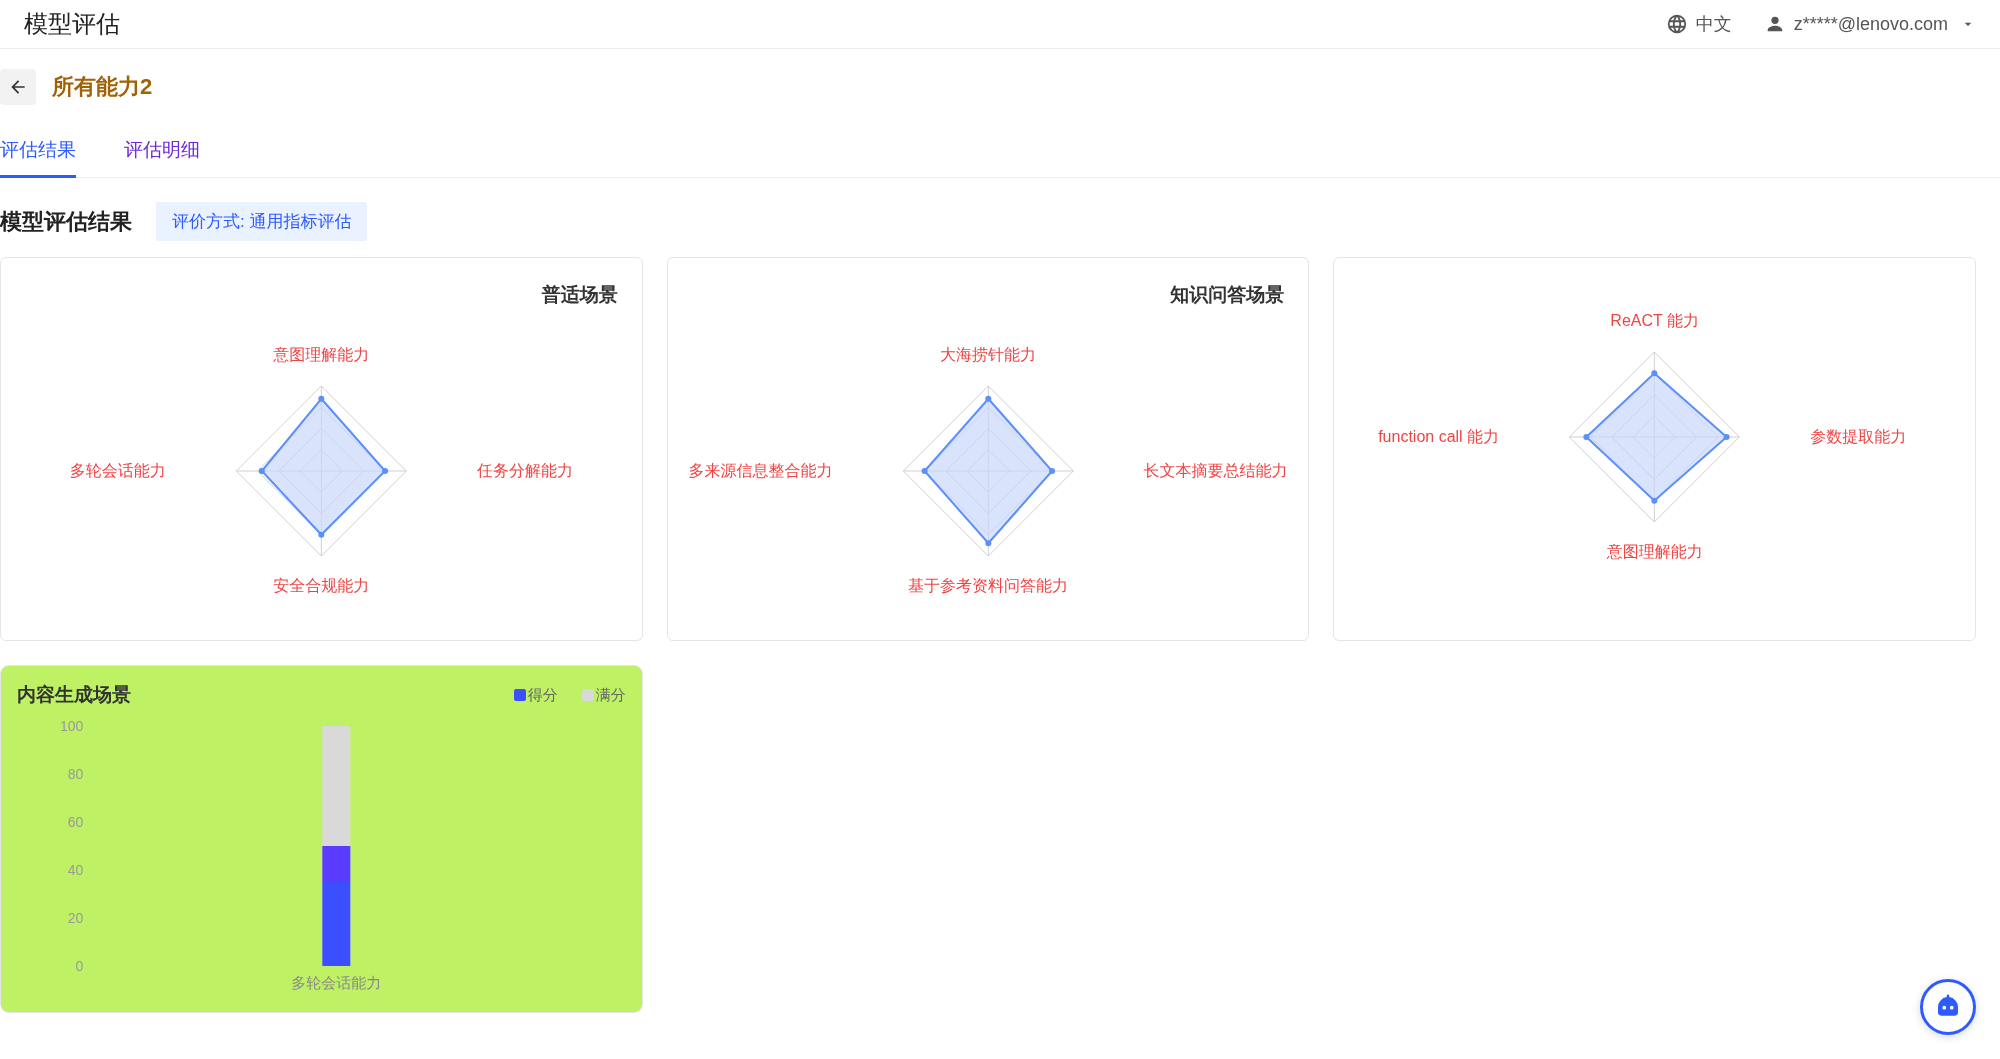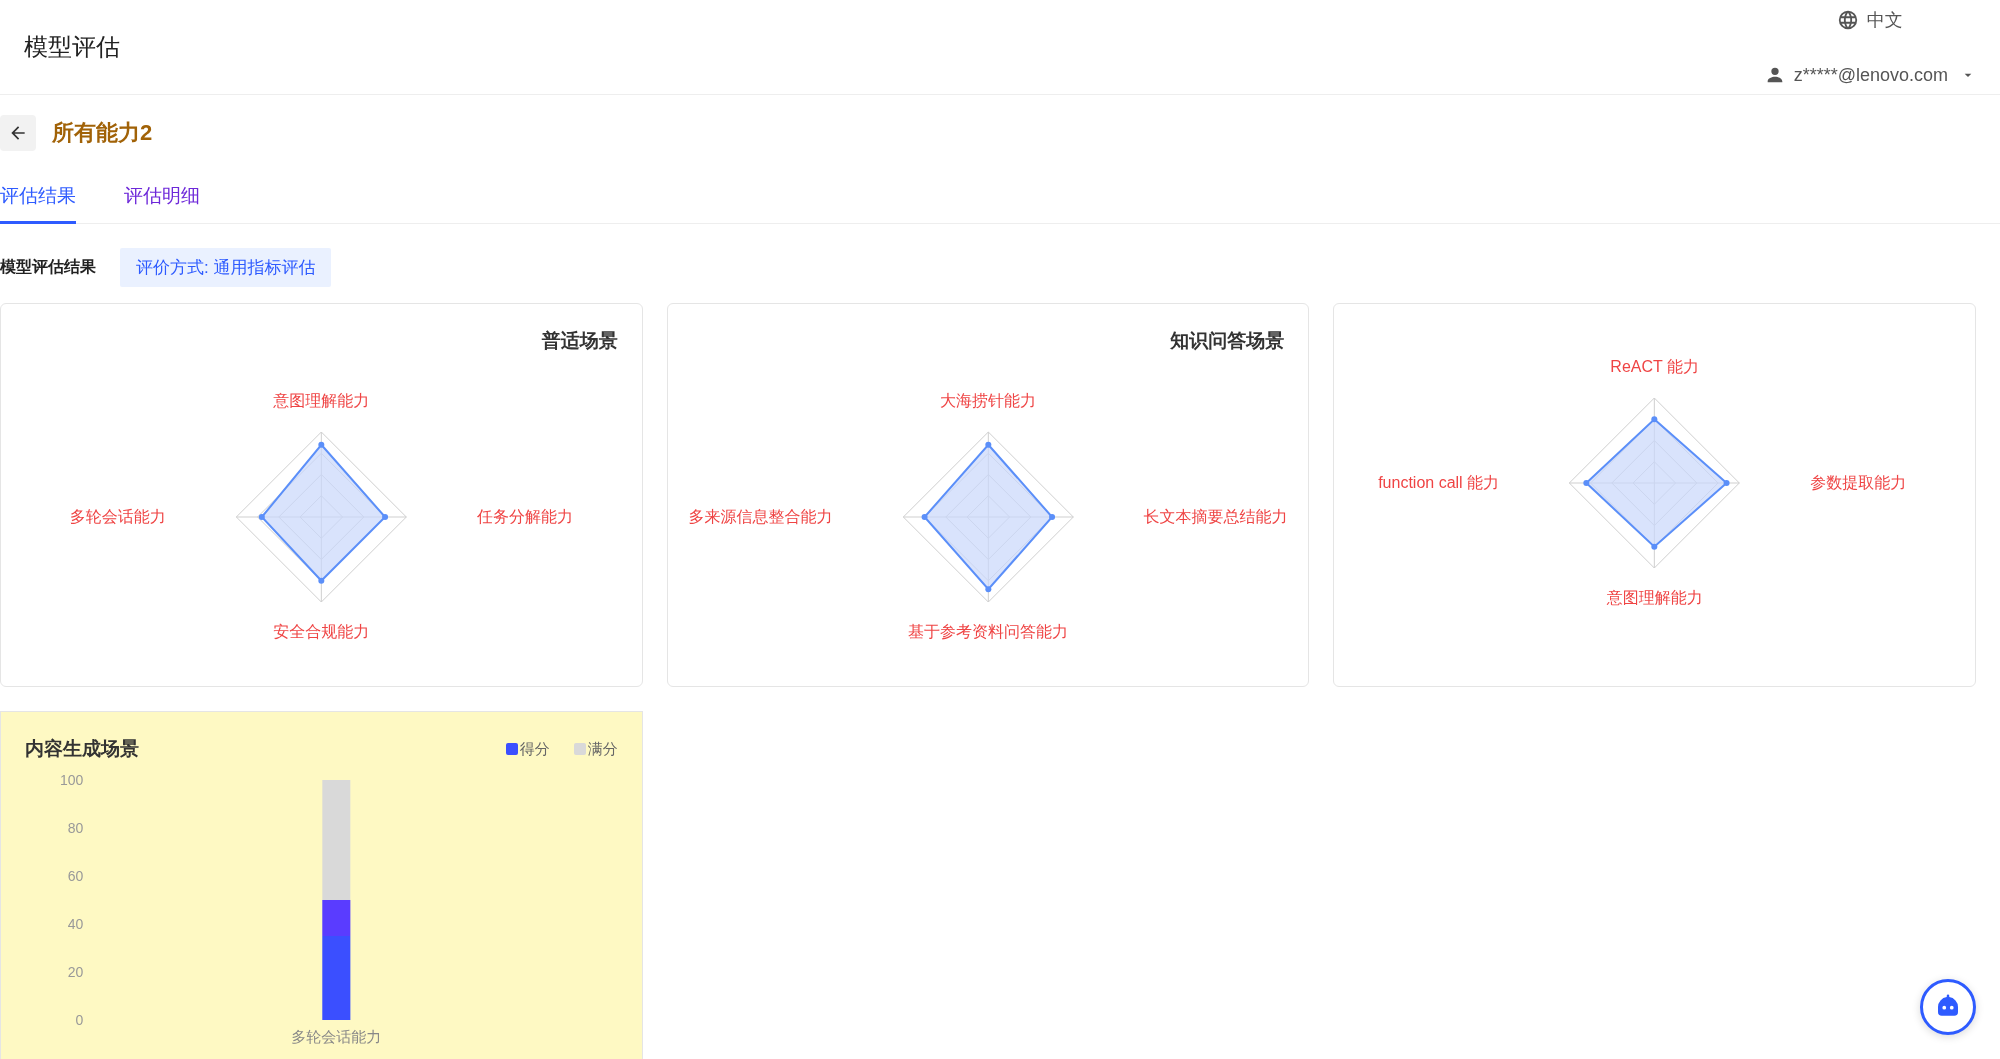--- a/index.html
+++ b/index.html
@@ -1,44 +1,44 @@
 <!DOCTYPE html>
 <html><head>
 <meta charset="utf-8">
 <style>
   * { box-sizing: border-box; margin: 0; padding: 0; }
   body { font-family: -apple-system, BlinkMacSystemFont, "Segoe UI", Arial, sans-serif; background: #fff; color: #333; font-size: 18px; }
   .topbar { display: flex; justify-content: space-between; align-items: center; padding: 8px 24px; border-bottom: 1px solid #eee; }
   .topbar-left { font-size: 24px; font-weight: 500; color: #222; }
-  .topbar-right { display: flex; align-items: center; gap: 32px; flex-direction: column; }
+  .topbar-right { display: flex; align-items: center; gap: 32px; }
   .lang-switch, .user-menu { display: flex; align-items: center; gap: 8px; color: #555; cursor: pointer; }
   .icon-svg { width: 22px; height: 22px; fill: #555; }
   .caret-down { margin-left: 4px; }
 
   .titlebar { display: flex; align-items: center; gap: 16px; padding: 20px 8px 20px 0; }
   .back-btn { width: 36px; height: 36px; background: #f2f2f2; border-radius: 4px; display: flex; align-items: center; justify-content: center; cursor: pointer; }
   .page-title { font-size: 22px; font-weight: 700; color: #a16207; }
 
   .tabs { display: flex; gap: 48px; border-bottom: 1px solid #eee; padding-left: 0; }
   .tab { padding: 12px 0; color: #6d28d9; cursor: pointer; font-size: 19px; }
   .tab.active { color: #2e5bff; border-bottom: 3px solid #2e5bff; margin-bottom: -1px; }
 
   .section-head { display: flex; align-items: center; gap: 24px; padding: 24px 0 16px 0; }
-  .section-head-title { font-size: 16px; font-weight: 600; color: #222; }
+  .section-head-title { font-size: 22px; font-weight: 600; color: #222; }
   .eval-method-badge { background: #eaf1ff; color: #2e5bff; padding: 8px 16px; border-radius: 2px; font-size: 17px; }
 
   .cards-row { display: grid; grid-template-columns: 1fr 1fr 1fr; gap: 24px; padding-right: 24px; }
   .card { border: 1px solid #e5e5e5; border-radius: 6px; padding: 24px; background: #fff; text-align: right; }
   .card-title { font-size: 19px; font-weight: 600; color: #333; margin-bottom: 8px; }
 
   .radar-wrap { position: relative; width: 100%; height: 300px; }
   .radar-wrap svg { width: 100%; height: 100%; }
   .radar-label { position: absolute; font-size: 16px; color: #ef4444; white-space: nowrap; }
 
-  .bar-card { border: 1px solid #e5e5e5; border-radius: 0; padding: 24px; margin-top: 24px; width: calc((100% - 72px)/3); min-width: 520px; background: #fef9c3; }
+  .bar-card { border: 1px solid #e5e5e5; border-radius: 9px; padding: 16px; margin-top: 24px; width: calc((100% - 72px)/3); min-width: 520px; background: #bef264; }
   .bar-legend { display: flex; justify-content: flex-end; gap: 24px; font-size: 15px; color: #666; margin-bottom: 8px; }
   .legend-item { display: flex; align-items: center; gap: 2px; }
   .legend-swatch { width: 12px; height: 12px; border-radius: 2px; }
   .bar-plot { position: relative; height: 280px; }
   .bar-plot svg { width: 100%; height: 100%; }
   .bar-axis-label { fill: #999; font-size: 14px; }
   .bar-cat-label { fill: #888; font-size: 15px; text-anchor: middle; }
 
   .fab { position: fixed; right: 24px; bottom: 24px; width: 56px; height: 56px; border-radius: 50%; background: #fff; border: 3px solid #2e5bff; display: flex; align-items: center; justify-content: center; cursor: pointer; box-shadow: 0 2px 8px rgba(0,0,0,0.15); }
 </style>

